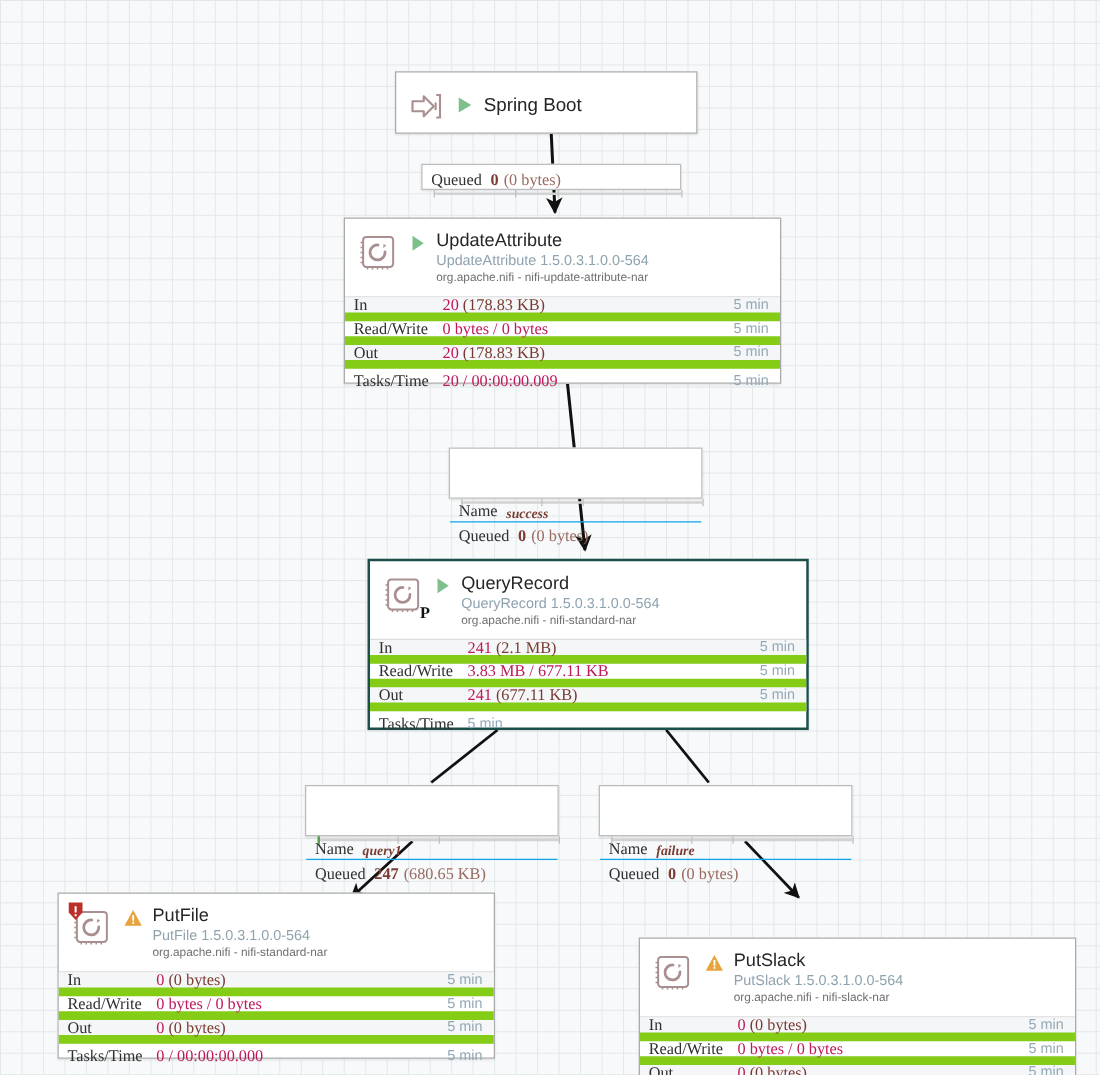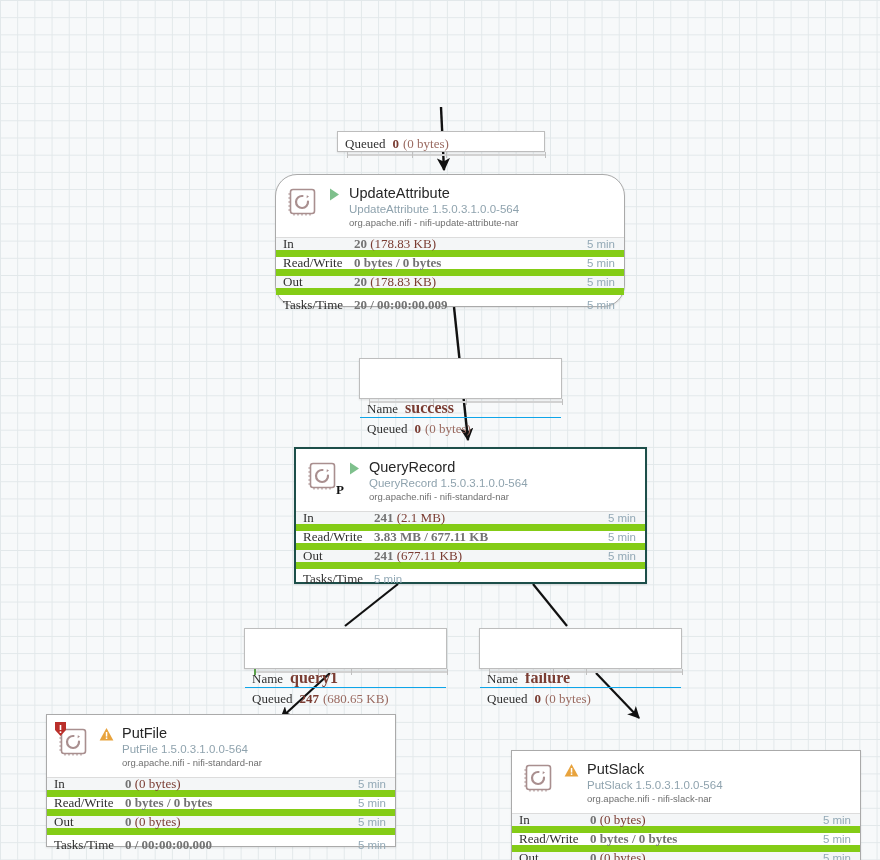--- a/index.html
+++ b/index.html
@@ -94,21 +94,21 @@
     flex: 0 0 78px;
     padding-left: 7px;
     color: #303030;
     box-sizing: border-box;
   }
   .srow .val {
     flex: 1 1 auto;
     color: #7a3c32;
     white-space: nowrap;
   }
-  .srow .val b { font-weight: bold; color: #737373; }
+  .srow .val b { font-weight: normal; color: #be185d; }
   .srow .time {
     flex: 0 0 auto;
     padding-right: 9px;
     color: #93a9b6;
     font-family: "Liberation Sans", sans-serif;
     font-size: 11.5px;
   }
 
   
   .port .nhead { align-items: center; padding: 12px 10px; }
@@ -126,21 +126,21 @@
     display: flex;
     align-items: flex-end;
     height: 19px;
     font-family: "Liberation Serif", serif;
     font-size: 13px;
     padding-left: 7px;
     box-sizing: border-box;
   }
   .crow.top { border-bottom: 1px solid #0ea5e9; margin-top: 40px; }
   .crow .ck { color: #303030; margin-right: 7px; }
-  .crow .cv { color: #7a3c32; font-weight: bold; font-size: 16px; }
+  .crow .cv { color: #7a3c32; font-weight: bold; font-size: 11px; font-style: italic; }
   .crow .cq { color: #7a3c32; font-weight: bold; margin-right: 4px; }
   .crow .cb { color: #9a6a60; font-weight: normal; }
   .cbar {
     position: relative;
     height: 6px;
     margin: 1px 5px 0 5px;
     display: flex;
     align-items: center;
   }
   .cbar .track {
@@ -168,37 +168,56 @@
 
     <path d="M 454 307 L 468 440" stroke="#111111" stroke-width="2.4" fill="none" marker-end="url(#arrow)"></path>
 
     <path d="M 398 584 L 345 626" stroke="#111111" stroke-width="2.2" fill="none"></path>
     <path d="M 330 673 L 281 718" stroke="#111111" stroke-width="2.2" fill="none" marker-end="url(#arrow)"></path>
 
     <path d="M 533 584 L 567 626" stroke="#111111" stroke-width="2.2" fill="none"></path>
     <path d="M 596 673 L 639 718" stroke="#111111" stroke-width="2.2" fill="none" marker-end="url(#arrow)"></path>
   </svg>
 
+  <div class="node port" style="left:316px; top:57px; width:242px; height:50px;">
+    <div class="nhead">
+      <span class="icon-wrap" style="width:30px;height:30px;flex:0 0 30px;">
+        <svg width="30" height="30" viewBox="0 0 30 30">
+          <path d="M3 11 L12 11 L12 7 L20 15 L12 23 L12 19 L3 19 Z" fill="none" stroke="#a98f8f" stroke-width="1.7" stroke-linejoin="round"></path>
+          <path d="M22 6 L25 6 L25 24 L22 24" fill="none" stroke="#a98f8f" stroke-width="1.7"></path>
+          <line x1="21.5" y1="12" x2="21.5" y2="18" stroke="#a98f8f" stroke-width="1.7"></line>
+        </svg>
+      </span>
+      <span class="run-icon">
+        <svg width="14" height="16" viewBox="0 0 14 16">
+            <path d="M2 2 L12 8 L2 14 Z" fill="#7ec08c"></path>
+          </svg>
+      </span>
+      <span class="titles">
+        <div class="ntitle">Spring Boot</div>
+      </span>
+    </div>
+  </div>
 
   <div class="conn" style="left:337px; top:131px; width:208px; height:21px;">
     <div class="crow" style="height:20px;">
       <span class="ck">Queued</span>
       <span class="cq">0</span>
       <span class="cb">(0 bytes)</span>
     </div>
   </div>
   <div class="cbar" style="position:absolute; left:342px; top:151px; width:198px;">
     <div class="track"></div>
     <div class="tick" style="left:0"></div>
       <div class="tick" style="left:33%"></div>
     <div class="tick" style="left:50%"></div>
       <div class="tick" style="left:100%"></div>
   </div>
 
-  <div class="node" style="left:275px; top:174px; width:350px; height:133px;border-radius:22px;">
+  <div class="node" style="left:275px; top:174px; width:350px; height:133px;">
     <div class="nhead">
       <span class="icon-wrap">
         <svg width="34" height="34" viewBox="0 0 34 34">
           <rect x="4.5" y="4.5" width="24" height="24" rx="2.5" fill="none" stroke="#a98f8f" stroke-width="1.6"></rect>
           <path d="M22 16.5 A6 6 0 1 1 16.5 11" fill="none" stroke="#a98f8f" stroke-width="2.2" stroke-linecap="round"></path>
           <path d="M20.8 10.2 L23 11.4 L20.6 13.3 Z" fill="#a98f8f"></path>
           <g stroke="#a98f8f" stroke-width="1.2">
             <line x1="8" y1="28.5" x2="8" y2="30.6"></line>
               <line x1="12" y1="28.5" x2="12" y2="30.6"></line>
             <line x1="16" y1="28.5" x2="16" y2="30.6"></line>

